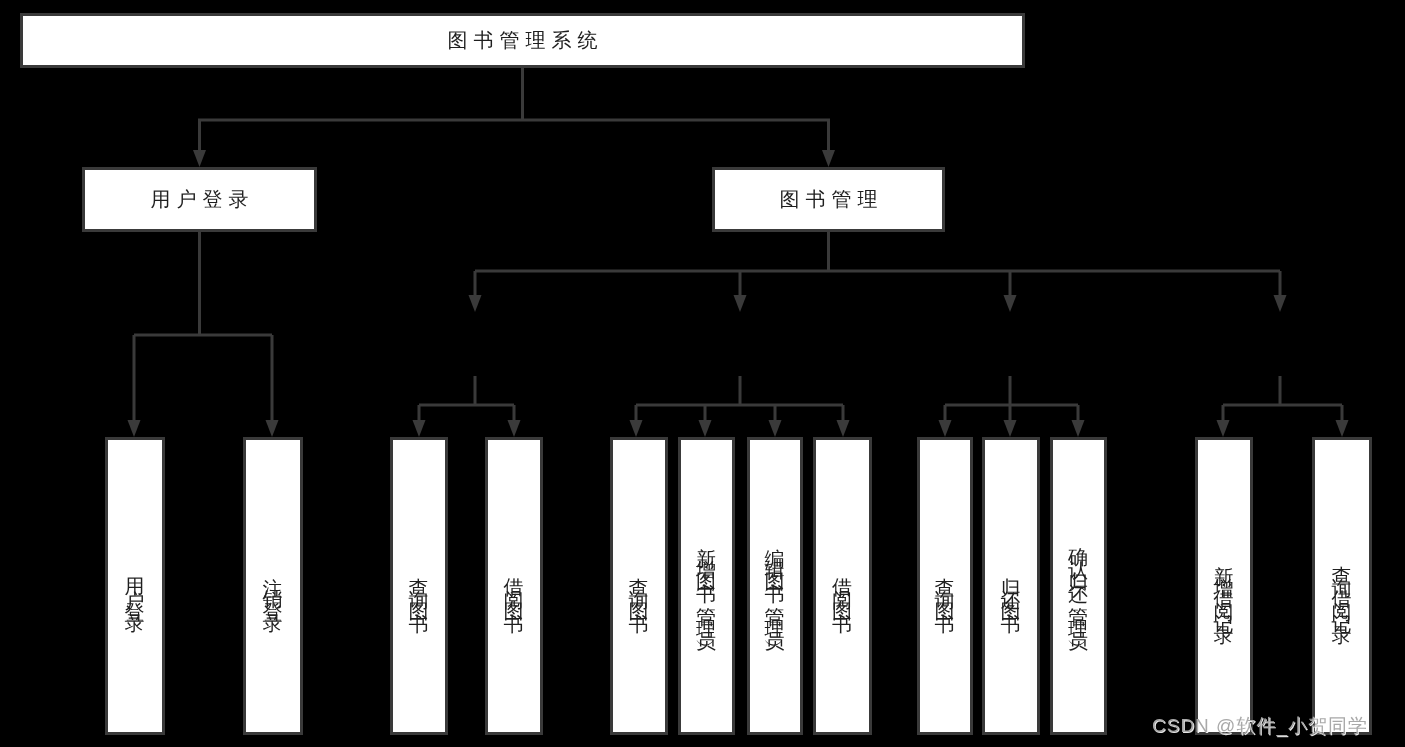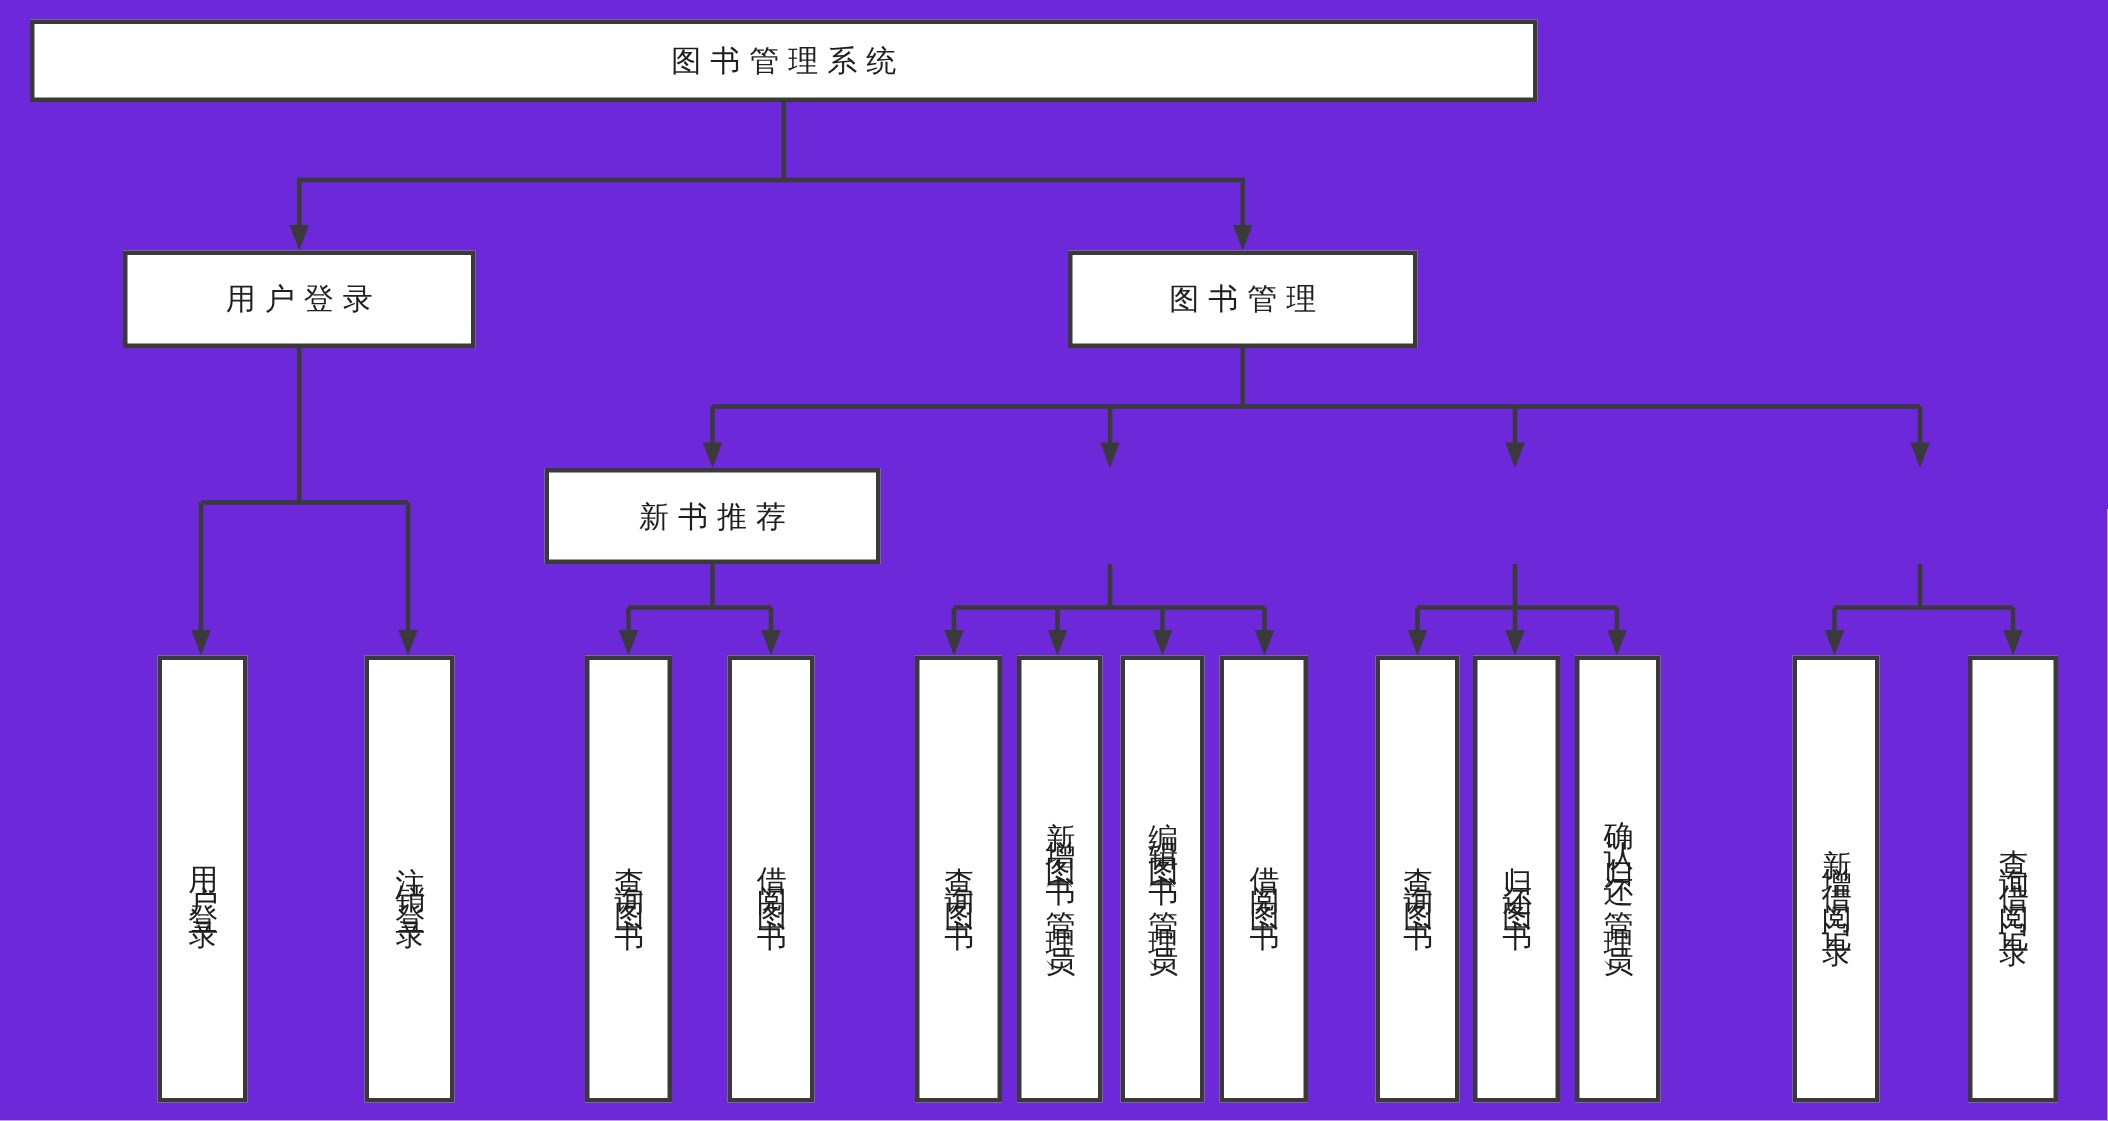--- a/index.html
+++ b/index.html
@@ -1,20 +1,20 @@
 <!DOCTYPE html>
 <html><head>
 <meta charset="utf-8">
 <style>
   html, body { margin: 0; padding: 0; background: #ffffff; }
   .stage {
     position: relative;
     width: 1405px;
     height: 747px;
-    background: #6d28d9;
+    background: #000000;
     font-family: "Liberation Sans", sans-serif;
     overflow: hidden;
   }
   svg.connectors {
     position: absolute;
     left: 0; top: 0;
     width: 1405px; height: 747px;
     z-index: 1;
   }
   .node {
@@ -145,23 +145,20 @@
     <span class="node-label">图书管理系统</span>
   </div>
 
   <div class="node" style="left:82px; top:167px; width:235px; height:65px;">
     <span class="node-label">用户登录</span>
   </div>
   <div class="node" style="left:712px; top:167px; width:233px; height:65px;">
     <span class="node-label">图书管理</span>
   </div>
 
-  <div class="node" style="left:363px; top:312px; width:224px; height:64px;">
-    <span class="node-label">新书推荐</span>
-  </div>
 
   <div class="leaf" style="left:105px; width:60px;">
     <span class="leaf-label">用户登录</span>
   </div>
   <div class="leaf" style="left:243px; width:60px;">
     <span class="leaf-label">注销登录</span>
   </div>
 
   <div class="leaf" style="left:390px; width:58px;">
     <span class="leaf-label">查询图书</span>
@@ -193,14 +190,15 @@
     <span class="leaf-label">确认归还（管理员）</span>
   </div>
 
   <div class="leaf" style="left:1195px; width:58px;">
     <span class="leaf-label">新增借阅记录</span>
   </div>
   <div class="leaf" style="left:1312px; width:60px;">
     <span class="leaf-label">查询借阅记录</span>
   </div>
 
+  <div class="watermark">CSDN @软件_小贺同学</div>
 
 </div>
 
 </body></html>

